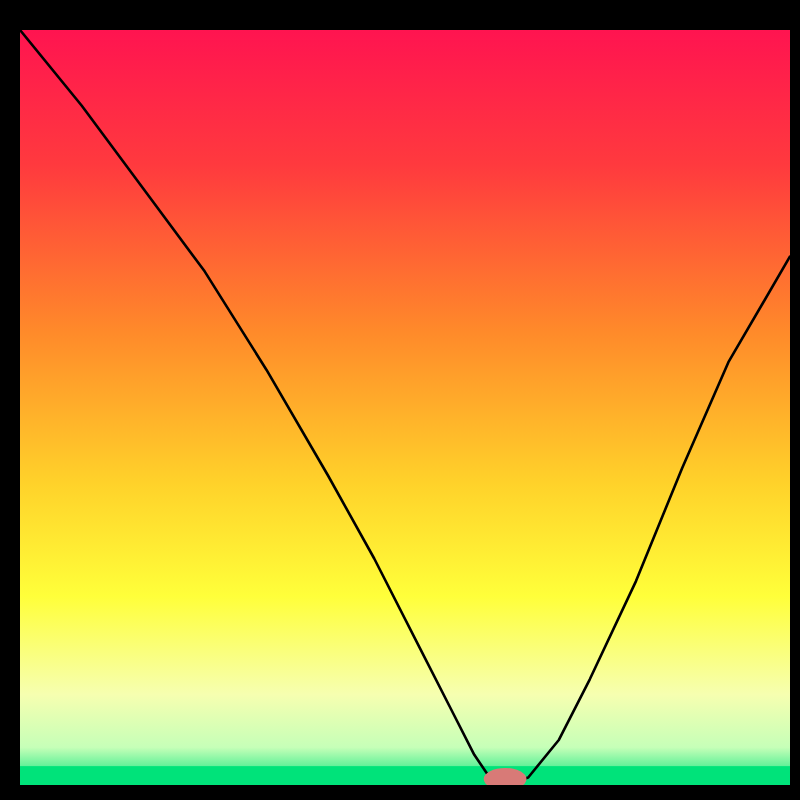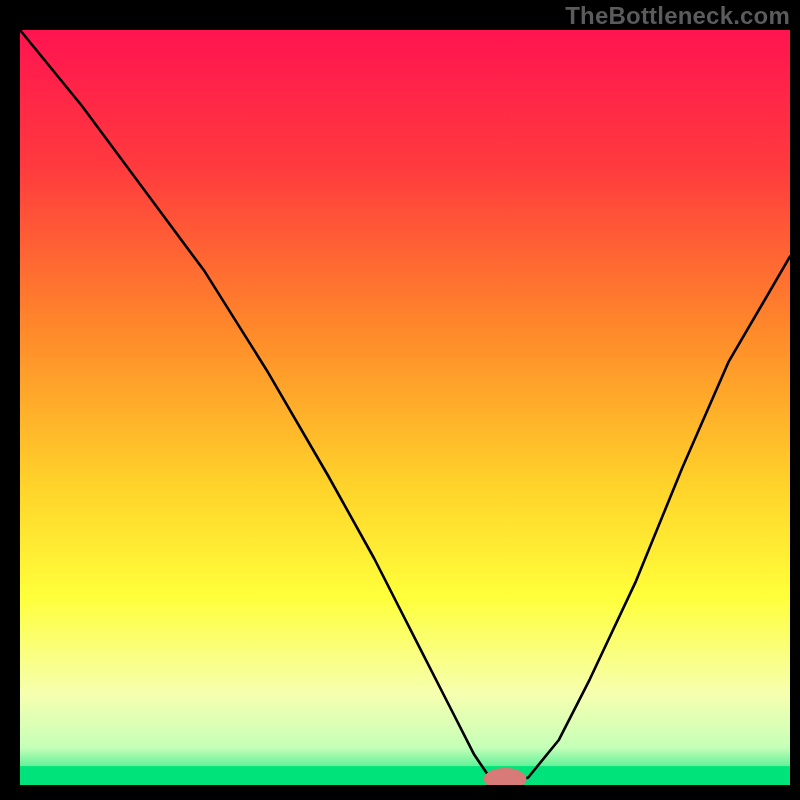--- a/index.html
+++ b/index.html
@@ -40,21 +40,20 @@
   .green-band { fill: #00e37a; }
   .marker {
     fill: #d87a77;
     stroke: none;
   }
 </style>
 </head>
 <body>
 
 <div class="frame">
-  <div class="watermark">TheBottleneck.com</div>
 
   <div class="plot">
     <svg id="chart-svg" width="770" height="755" viewBox="0 0 770 755">
       <defs>
         <linearGradient id="bg-grad" x1="0" y1="0" x2="0" y2="1">
             <stop offset="0%" stop-color="#ff1450"></stop>
             <stop offset="18%" stop-color="#ff3a3e"></stop>
             <stop offset="40%" stop-color="#ff8a2a"></stop>
             <stop offset="60%" stop-color="#ffd22a"></stop>
             <stop offset="75%" stop-color="#ffff3a"></stop>

